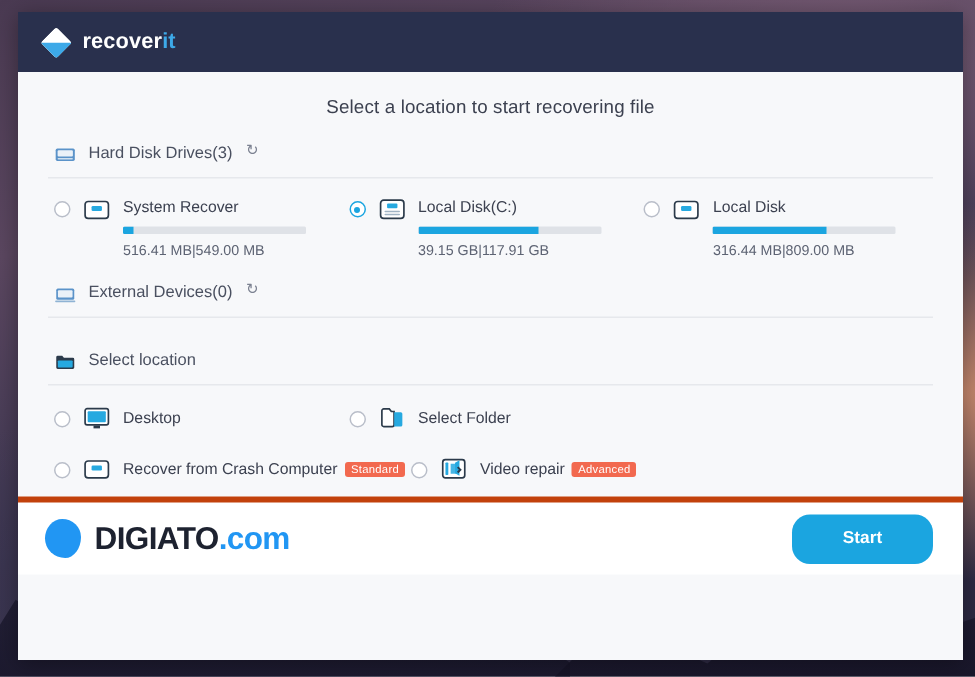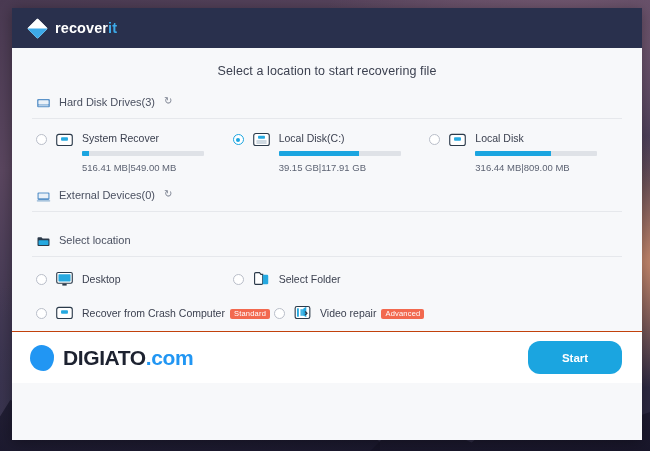--- a/index.html
+++ b/index.html
@@ -156,21 +156,21 @@
   .badge {
     display: inline-block; vertical-align: 1px;
     font-size: 7.5px; color: #fff; background: #f2694f;
     border-radius: 2px; padding: 1.5px 4px 1.5px 4px;
     margin-left: 5px; line-height: 1; letter-spacing: .2px;
   }
 
   
   #footer {
     flex: 0 0 auto; height: 52px; background: #fff;
-    border-top: 1px solid #c2410c;
+    border-top: 4px solid #c2410c;
     display: flex; align-items: center;
     padding: 0 20px 0 18px;
   }
   #brand { display: flex; align-items: center; gap: 9px; }
   .brand-blob {
     width: 24px; height: 26px; background: #2196f3;
     border-radius: 48% 52% 44% 56% / 50% 46% 54% 50%;
     flex: 0 0 auto;
   }
   .brand-text {

